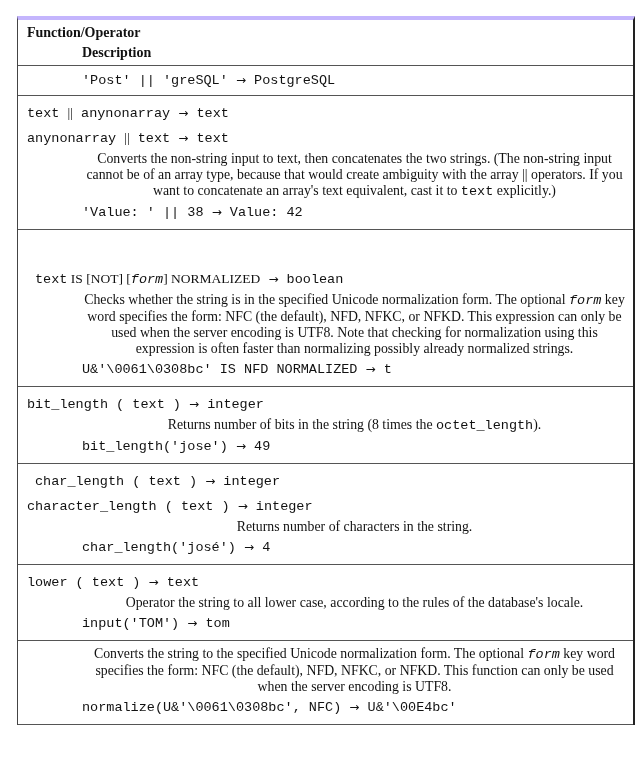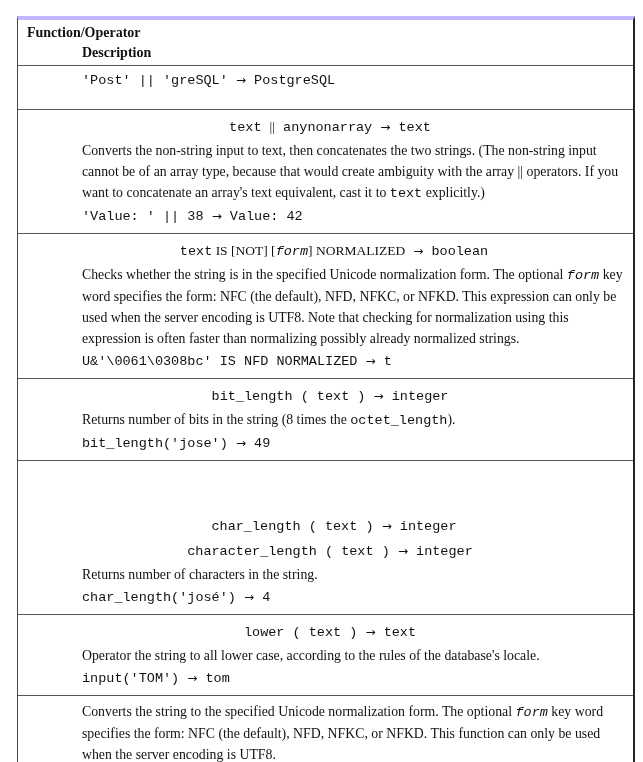--- a/index.html
+++ b/index.html
@@ -1,64 +1,65 @@
 <!DOCTYPE html>
 <html><head>
 <meta charset="utf-8">
 <style>
   html, body { margin:0; padding:0; background:#ffffff; }
   body { width:643px; height:762px; overflow:hidden; position:relative;
          font-family:"Liberation Serif", serif; color:#111; font-size:13.5px; }
   .tbl { position:absolute; left:17px; top:16px; width:615px;
          border-left:1px solid #444; border-right:2px solid #222; border-top:4px solid #c4b5fd; }
   .row { border-bottom:1px solid #555; padding:5px 0 4px 0; box-sizing:border-box; }
-  .sig { font-family:"Liberation Mono", monospace; font-size:13.5px; line-height:24px; padding-left:9px; white-space:pre;text-align:center; }
+  .sig { font-family:"Liberation Mono", monospace; font-size:13.5px; line-height:24px; padding-left:9px; white-space:pre; }
   .sig .ser { font-family:"Liberation Serif", serif; }
   .sig .it { font-style:italic; }
-  .desc { padding-left:64px; padding-right:6px; line-height:21px; font-size:13.8px; }
+  .desc { padding-left:64px; padding-right:6px; line-height:16px; font-size:13.8px;text-align:center; }
   .desc code { font-family:"Liberation Mono", monospace; font-size:13.5px; }
   .ex { font-family:"Liberation Mono", monospace; font-size:13.5px; line-height:24px; padding-left:64px; white-space:pre; }
   .hdr { padding:3px 0 2px 9px; font-weight:bold; line-height:20px; font-size:14px; }
   .hdr .ind { padding-left:55px; }
   .arrow { font-family:"DejaVu Sans", sans-serif; font-size:12px; }
 </style>
 </head>
 <body>
 
 <div class="tbl">
 
   <div class="row hdr">
     <div>Function/Operator</div>
     <div class="ind">Description</div>
   </div>
 
-  <div class="row" style="padding-top:2px;padding-bottom:16px;">
+  <div class="row" style="padding-top:2px;padding-bottom:2px;">
     <div class="ex"><span>'Post' || 'greSQL'</span> <span class="arrow">→</span> <span>PostgreSQL</span></div>
   </div>
 
   <div class="row">
     <div class="sig"><span>text</span> <span class="ser">||</span> <span>anynonarray</span> <span class="arrow">→</span> <span>text</span></div>
+    <div class="sig"><span>anynonarray</span> <span class="ser">||</span> <span>text</span> <span class="arrow">→</span> <span>text</span></div>
     <div class="desc"><span>Converts the non-string input to text, then concatenates the two strings. (The non-string input cannot be of an array type, because that would create ambiguity with the array </span><span>||</span><span> operators. If you want to concatenate an array's text equivalent, cast it to </span><code>text</code><span> explicitly.)</span></div>
     <div class="ex"><span>'Value: ' || 38</span> <span class="arrow">→</span> <span>Value: 42</span></div>
   </div>
 
   <div class="row">
-    <div class="sig" style="padding-left:17px;"><span>text</span><span class="ser"> IS [NOT] [</span><span class="it">form</span><span class="ser">] NORMALIZED</span> <span class="arrow">→</span> <span>boolean</span></div>
+    <div class="sig" style="padding-left:17px;margin-top:32px;"><span>text</span><span class="ser"> IS [NOT] [</span><span class="it">form</span><span class="ser">] NORMALIZED</span> <span class="arrow">→</span> <span>boolean</span></div>
     <div class="desc"><span>Checks whether the string is in the specified Unicode normalization form. The optional </span><code style="font-style:italic">form</code><span> key word specifies the form: NFC (the default), NFD, NFKC, or NFKD. This expression can only be used when the server encoding is </span><span>UTF8</span><span>. Note that checking for normalization using this expression is often faster than normalizing possibly already normalized strings.</span></div>
     <div class="ex"><span>U&amp;'\0061\0308bc' IS NFD NORMALIZED</span> <span class="arrow">→</span> <span>t</span></div>
   </div>
 
   <div class="row">
     <div class="sig"><span>bit_length</span> ( <span>text</span> ) <span class="arrow">→</span> <span>integer</span></div>
     <div class="desc"><span>Returns number of bits in the string (8 times the </span><code>octet_length</code><span>).</span></div>
     <div class="ex"><span>bit_length('jose')</span> <span class="arrow">→</span> <span>49</span></div>
   </div>
 
   <div class="row">
-    <div class="sig" style="padding-left:17px;margin-top:48px;"><span>char_length</span> ( <span>text</span> ) <span class="arrow">→</span> <span>integer</span></div>
+    <div class="sig" style="padding-left:17px;"><span>char_length</span> ( <span>text</span> ) <span class="arrow">→</span> <span>integer</span></div>
     <div class="sig"><span>character_length</span> ( <span>text</span> ) <span class="arrow">→</span> <span>integer</span></div>
     <div class="desc">Returns number of characters in the string.</div>
     <div class="ex"><span>char_length('josé')</span> <span class="arrow">→</span> <span>4</span></div>
   </div>
 
   <div class="row">
     <div class="sig"><span>lower</span> ( <span>text</span> ) <span class="arrow">→</span> <span>text</span></div>
     <div class="desc">Operator the string to all lower case, according to the rules of the database's locale.</div>
     <div class="ex"><span>input('TOM')</span> <span class="arrow">→</span> <span>tom</span></div>
   </div>

